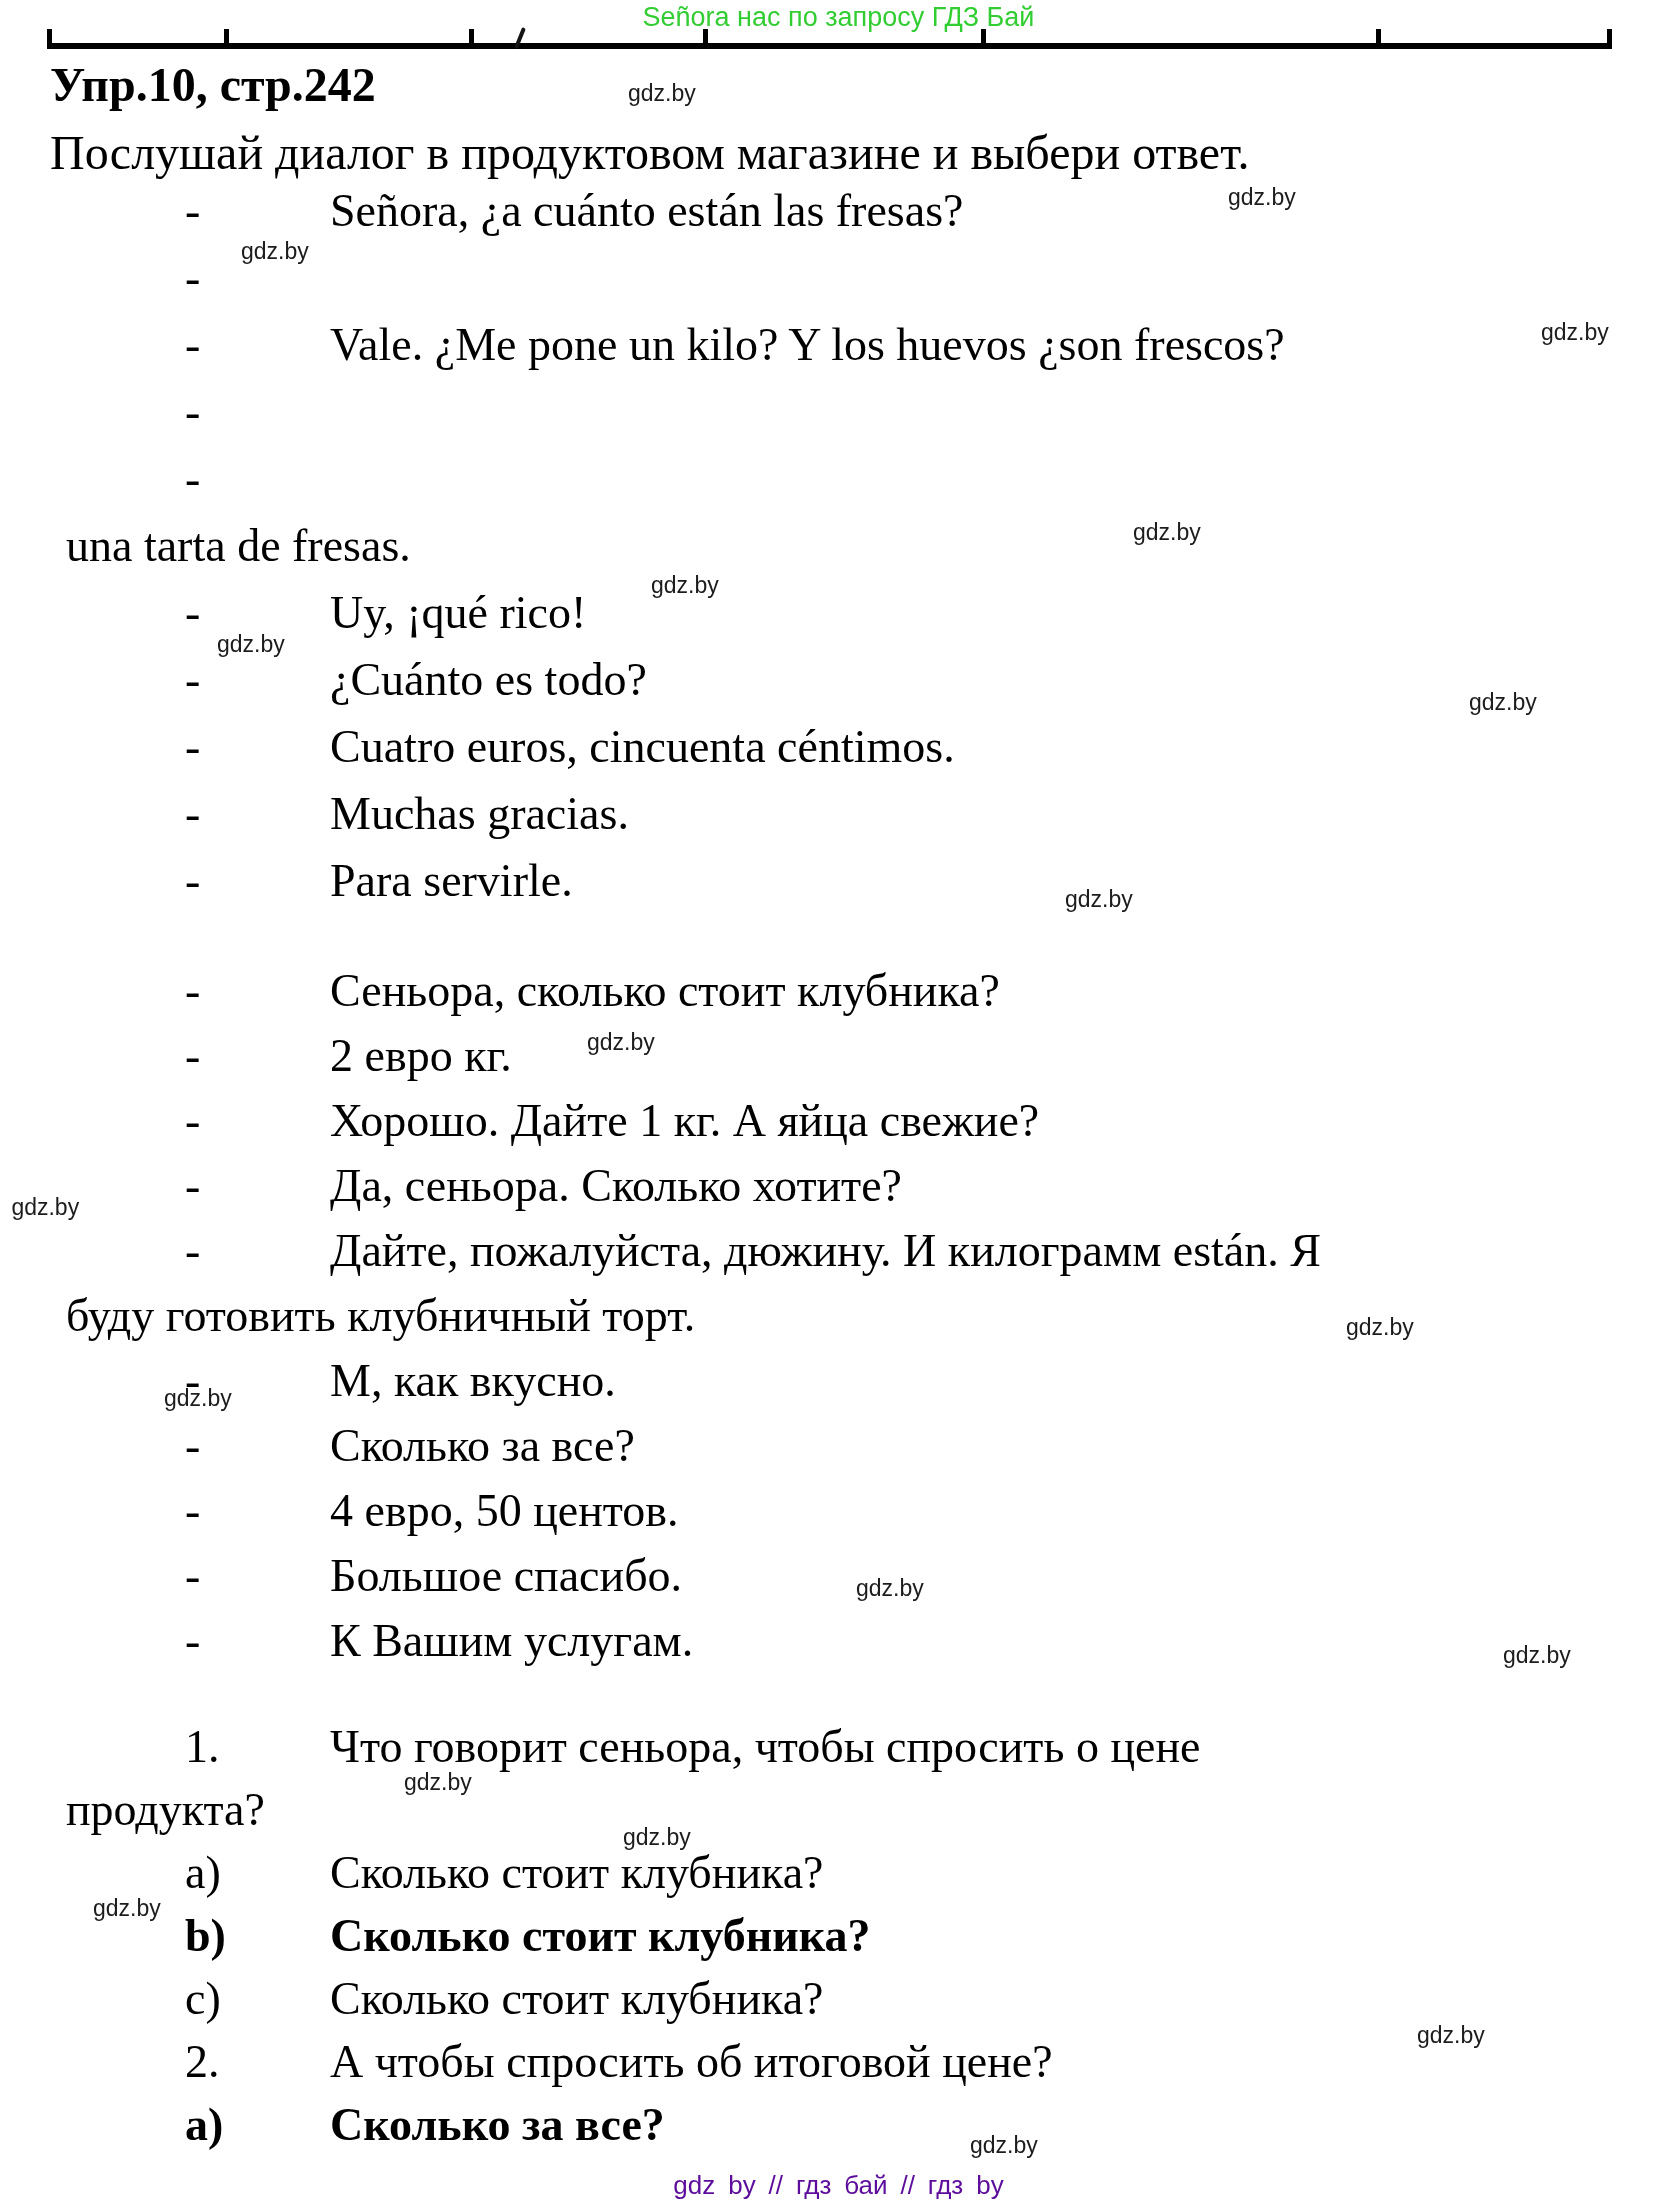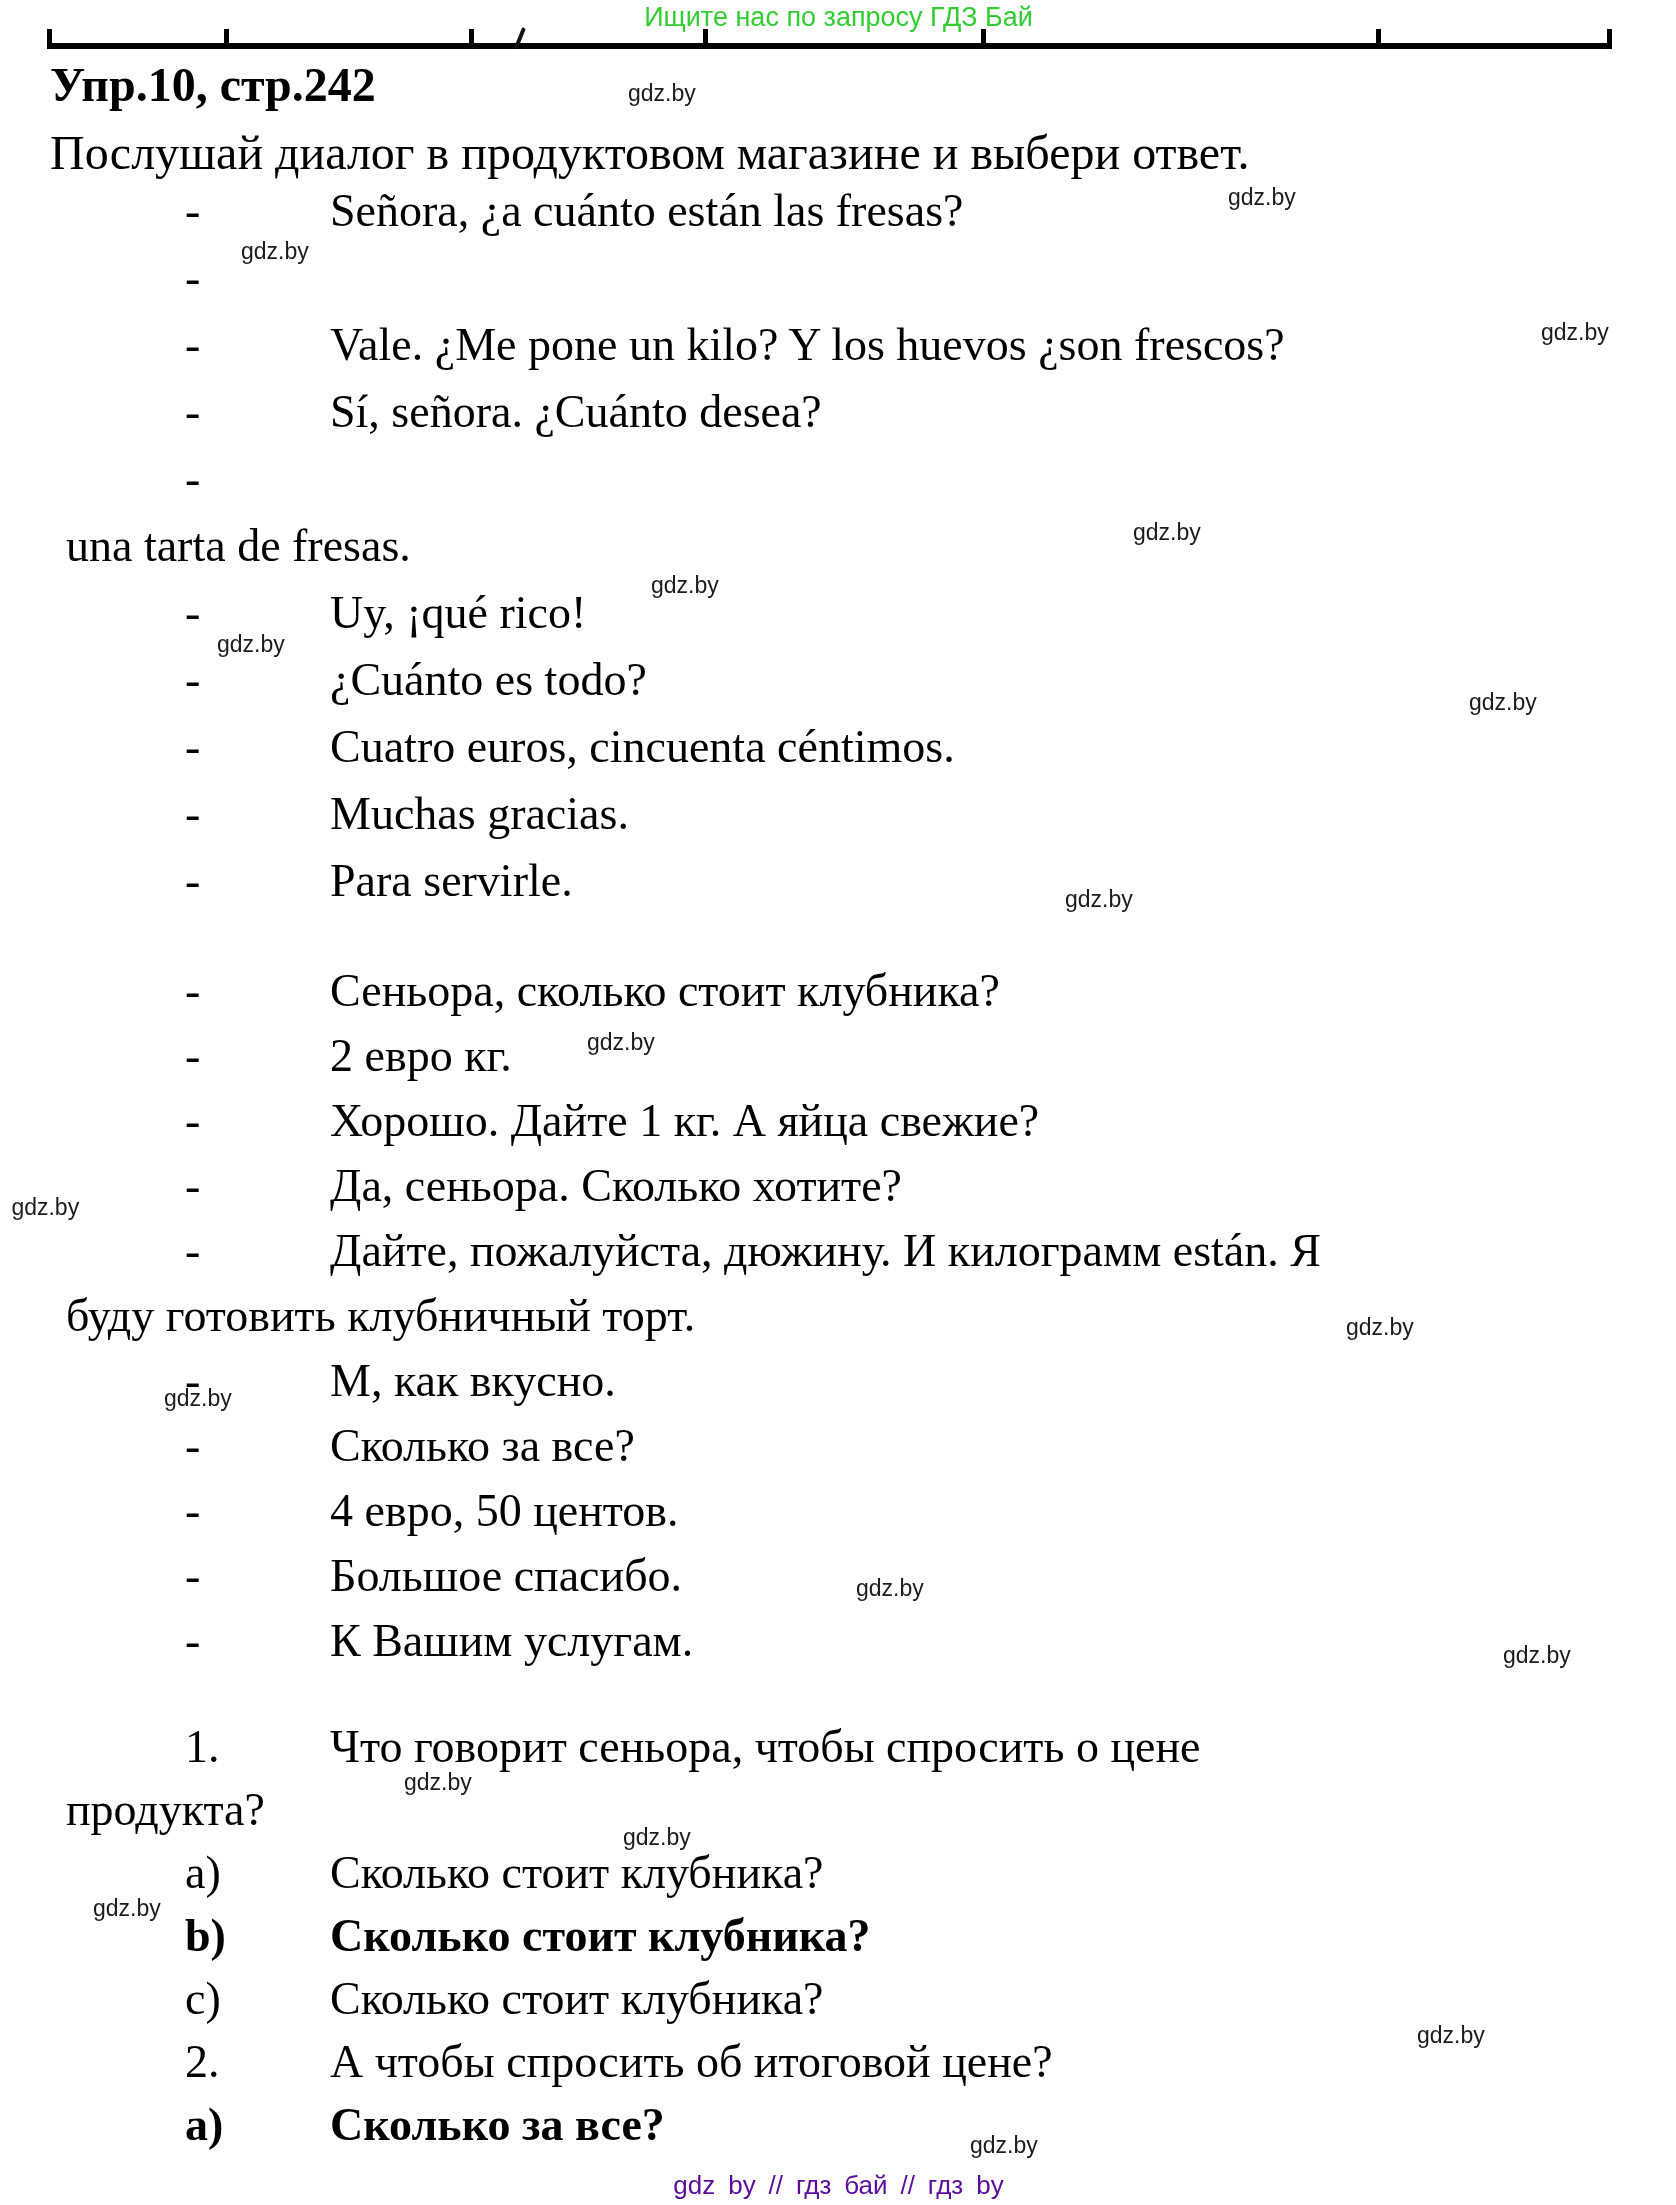--- a/index.html
+++ b/index.html
@@ -62,21 +62,21 @@
     font-family:"Liberation Sans","DejaVu Sans",sans-serif;
     font-size:26px;color:#5c0d9b;
     word-spacing:5.7px;
   }
 </style>
 </head>
 <body>
 
 <div class="page">
 
-  <div class="banner">Ищите нас по запросу ГДЗ Бай</div>
+  <div class="banner">Señora нас по запросу ГДЗ Бай</div>
 
   <div class="ruler">
     <span class="tick" style="left:0"></span>
     <span class="tick" style="left:177px"></span>
     <span class="tick" style="left:422px"></span>
     <span class="tick" style="left:656px"></span>
     <span class="tick" style="left:934px"></span>
     <span class="tick" style="left:1329px"></span>
     <span class="tick" style="left:1560px"></span>
   </div>
@@ -93,21 +93,20 @@
       </div>
     <div class="row">
         <span class="mk">-</span>
       </div>
     <div class="row">
         <span class="mk">-</span>
         <span class="tx">Vale. ¿Me pone un kilo? Y los huevos ¿son frescos?</span>
       </div>
     <div class="row">
         <span class="mk">-</span>
-        <span class="tx">Sí, señora. ¿Cuánto desea?</span>
       </div>
     <div class="row">
         <span class="mk">-</span>
       </div>
     <div class="row cont">
         <span class="tx">una tarta de fresas.</span>
       </div>
     <div class="row">
         <span class="mk">-</span>
         <span class="tx">Uy, ¡qué rico!</span>

